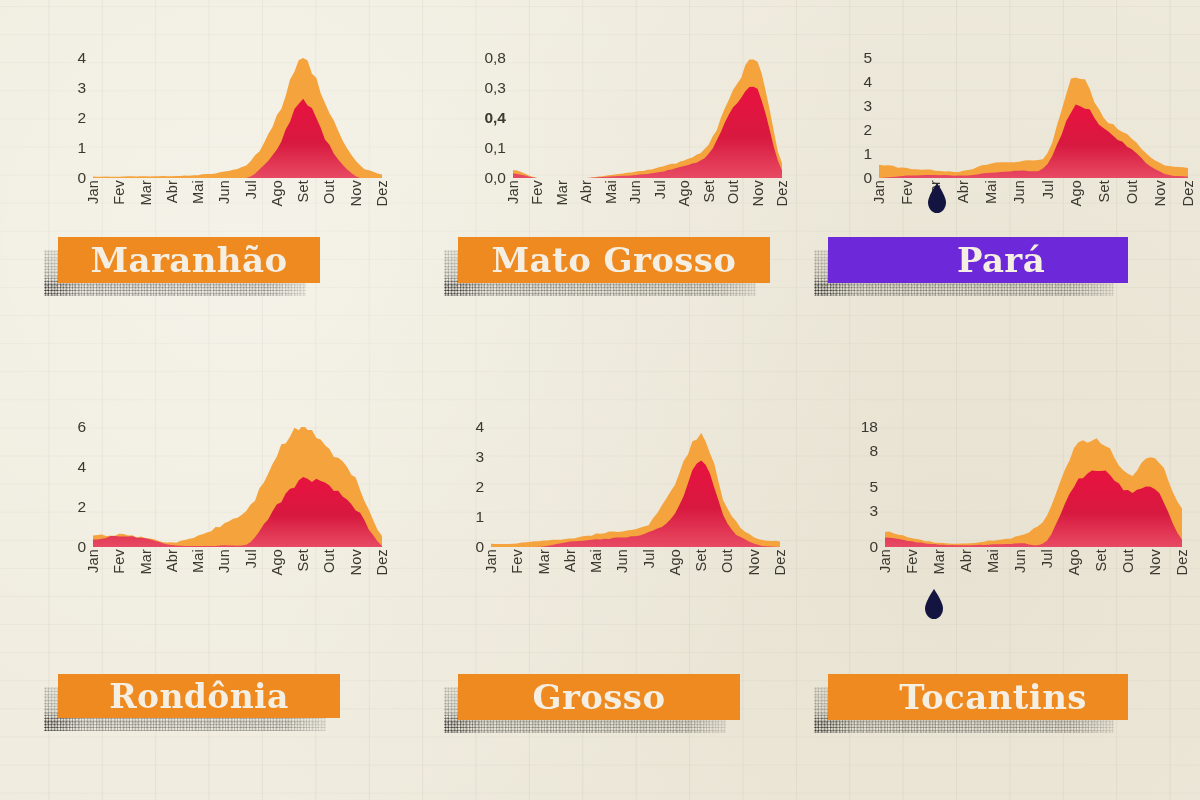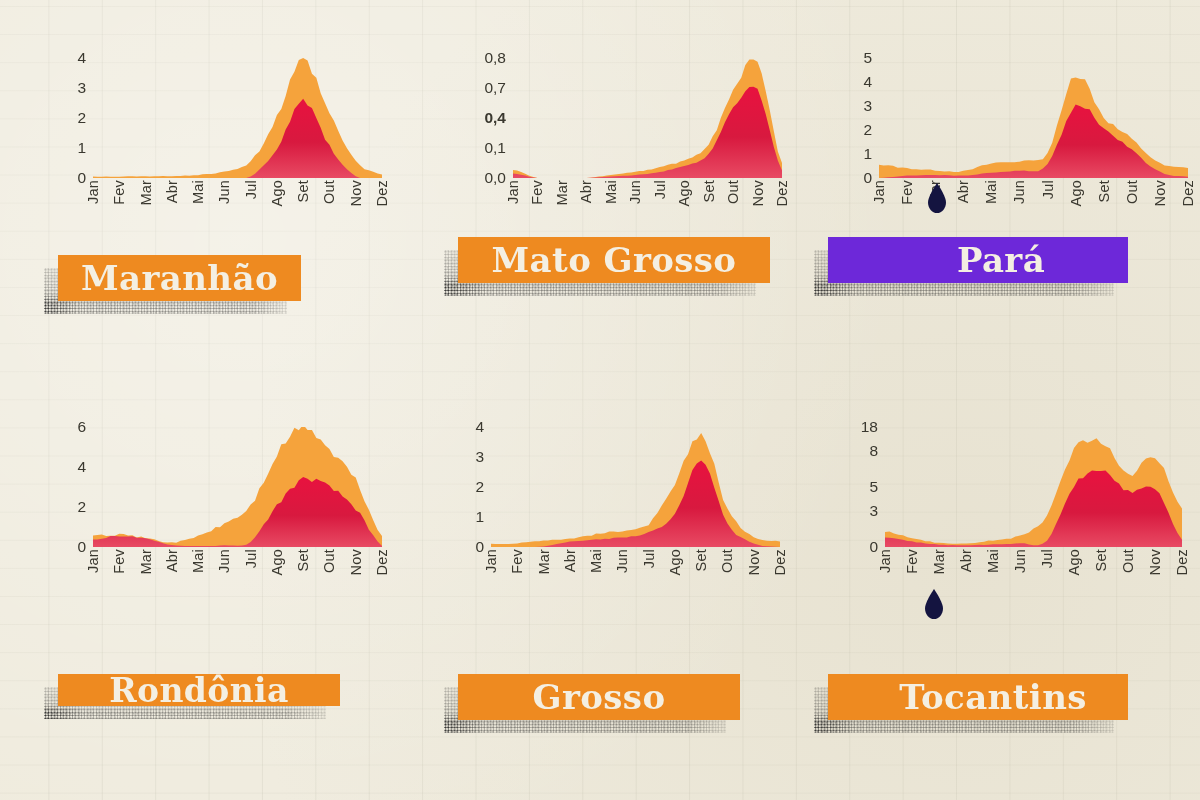--- a/index.html
+++ b/index.html
@@ -144,35 +144,35 @@
               <div class="xtick" style="left: 54.5455%; margin-left: -7px;">Jul</div>
               <div class="xtick" style="left: 63.6364%; margin-left: -7px;">Ago</div>
               <div class="xtick" style="left: 72.7273%; margin-left: -7px;">Set</div>
               <div class="xtick" style="left: 81.8182%; margin-left: -7px;">Out</div>
               <div class="xtick" style="left: 90.9091%; margin-left: -7px;">Nov</div>
               <div class="xtick" style="left: 100%; margin-left: -7px;">Dez</div>
             </div>
           </div>
         </div>
       </div>
-      <div class="banner-wrap" style="left: 58px; top: 255px; width: 243px; height: 46px;">
+      <div class="banner-wrap" style="left: 58px; top: 237px; width: 262px; height: 46px;">
         <div class="banner-shadow"></div>
         <div class="banner" style="background: rgb(238, 138, 32);">
           <div class="banner-label" style="color: rgb(244, 239, 226);">Maranhão</div>
         </div>
       </div>
     </div>
     <div class="panel">
       <div class="chart-block" style="top: 58px;">
         <div class="chart-row" style="padding-left: 52px; padding-right: 18px;">
           <div class="yaxis" style="width: 54px; height: 120px;">
             <div class="ytick" style="top: 120px;">0,0</div>
             <div class="ytick" style="top: 90px;">0,1</div>
             <div class="ytick" style="top: 60px; font-weight: bold;">0,4</div>
-            <div class="ytick" style="top: 30px;">0,7</div>
+            <div class="ytick" style="top: 30px;">0,3</div>
             <div class="ytick" style="top: 0px;">0,8</div>
           </div>
           <div class="plot">
             <svg viewBox="0 0 1000 320" preserveAspectRatio="none" style="height: 120px;">
               <defs>
                 <linearGradient id="innerGrad1" x1="0" y1="0" x2="0" y2="1">
                   <stop offset="0%" stop-color="#e8123f"></stop>
                   <stop offset="55%" stop-color="#d8193f"></stop>
                   <stop offset="100%" stop-color="#e84a63"></stop>
                 </linearGradient>
@@ -287,21 +287,21 @@
               <div class="xtick" style="left: 54.5455%; margin-left: -7px;">Jul</div>
               <div class="xtick" style="left: 63.6364%; margin-left: -7px;">Ago</div>
               <div class="xtick" style="left: 72.7273%; margin-left: -7px;">Set</div>
               <div class="xtick" style="left: 81.8182%; margin-left: -7px;">Out</div>
               <div class="xtick" style="left: 90.9091%; margin-left: -7px;">Nov</div>
               <div class="xtick" style="left: 100%; margin-left: -7px;">Dez</div>
             </div>
           </div>
         </div>
       </div>
-      <div class="banner-wrap" style="left: 58px; top: 274px; width: 282px; height: 32px; border-radius: 8px;">
+      <div class="banner-wrap" style="left: 58px; top: 274px; width: 282px; height: 44px; border-radius: 8px;">
         <div class="banner-shadow"></div>
         <div class="banner" style="background: rgb(238, 138, 32);">
           <div class="banner-label" style="color: rgb(244, 239, 226); font-size: 33px;">Rondônia</div>
         </div>
       </div>
     </div>
     <div class="panel">
       <div class="chart-block" style="top: 27px;">
         <div class="chart-row" style="padding-left: 48px; padding-right: 20px;">
           <div class="yaxis" style="width: 36px; height: 120px;">

